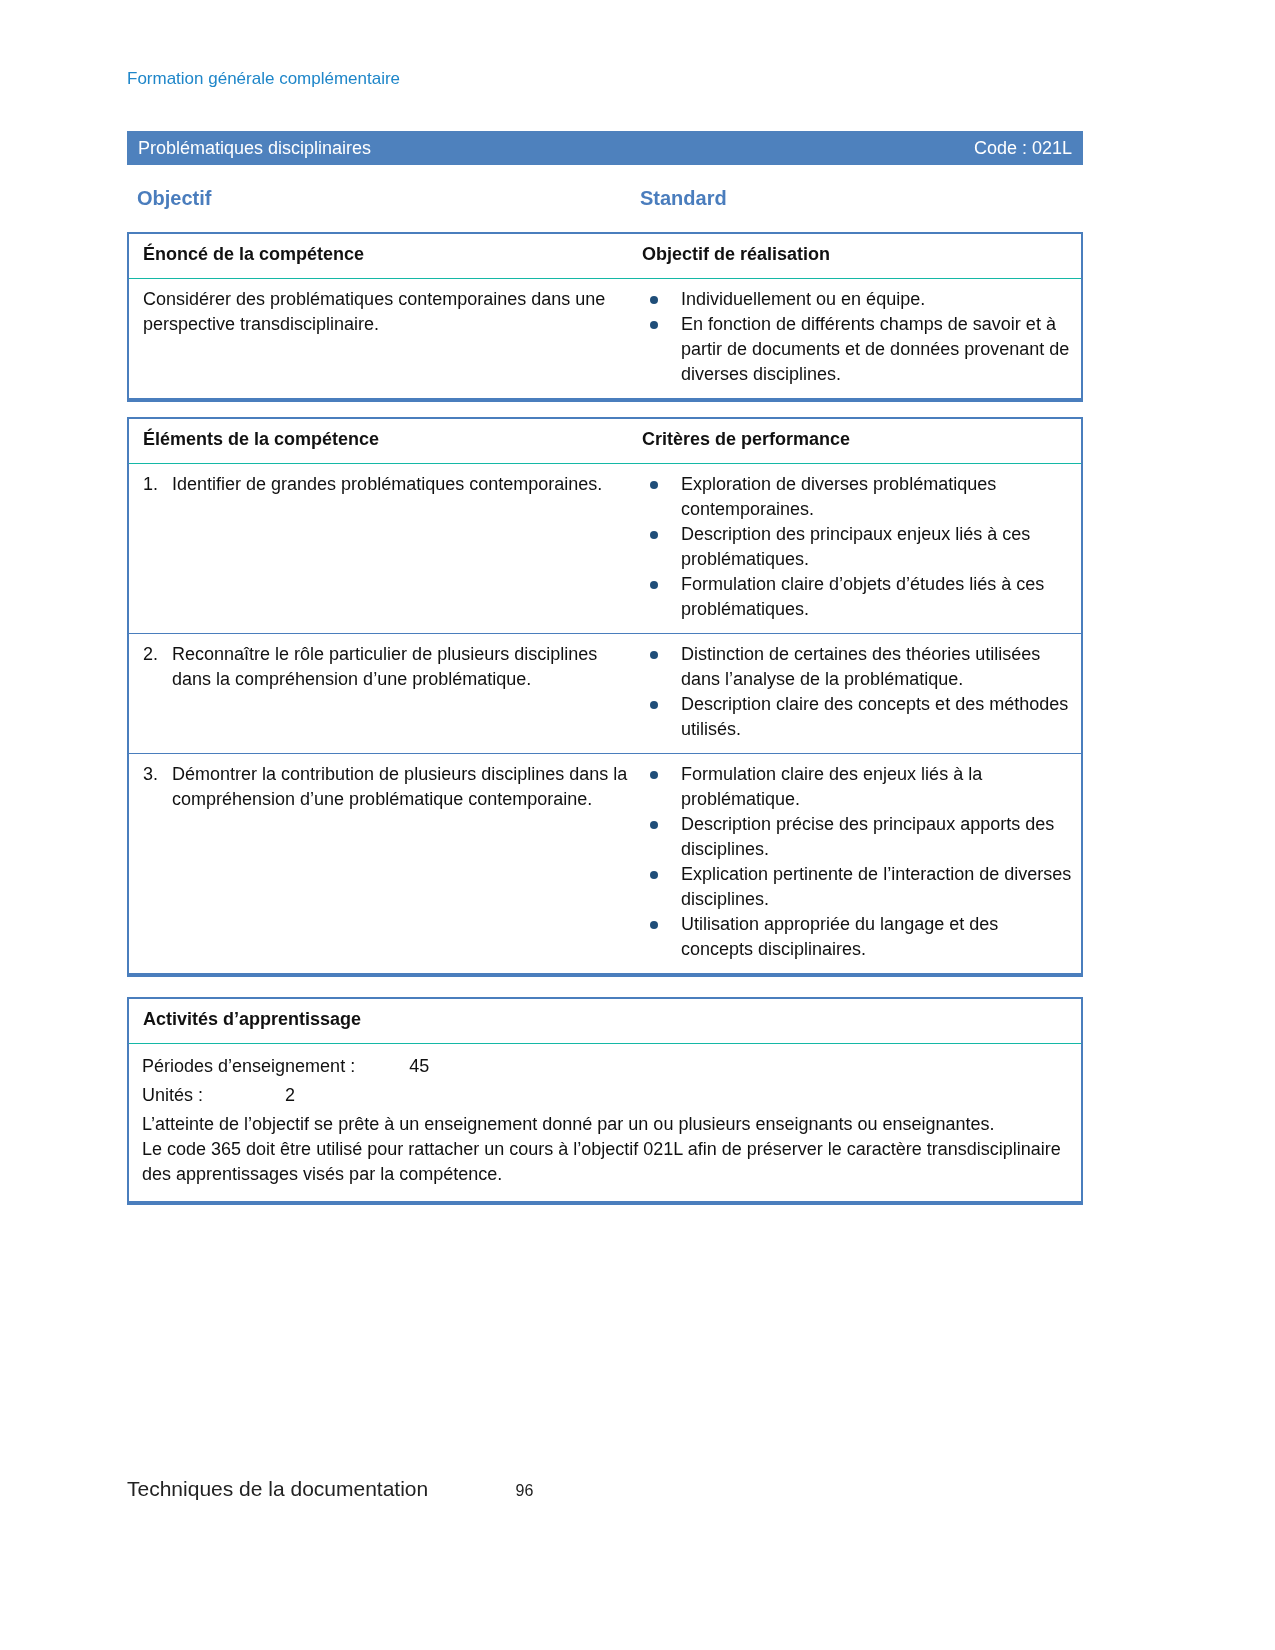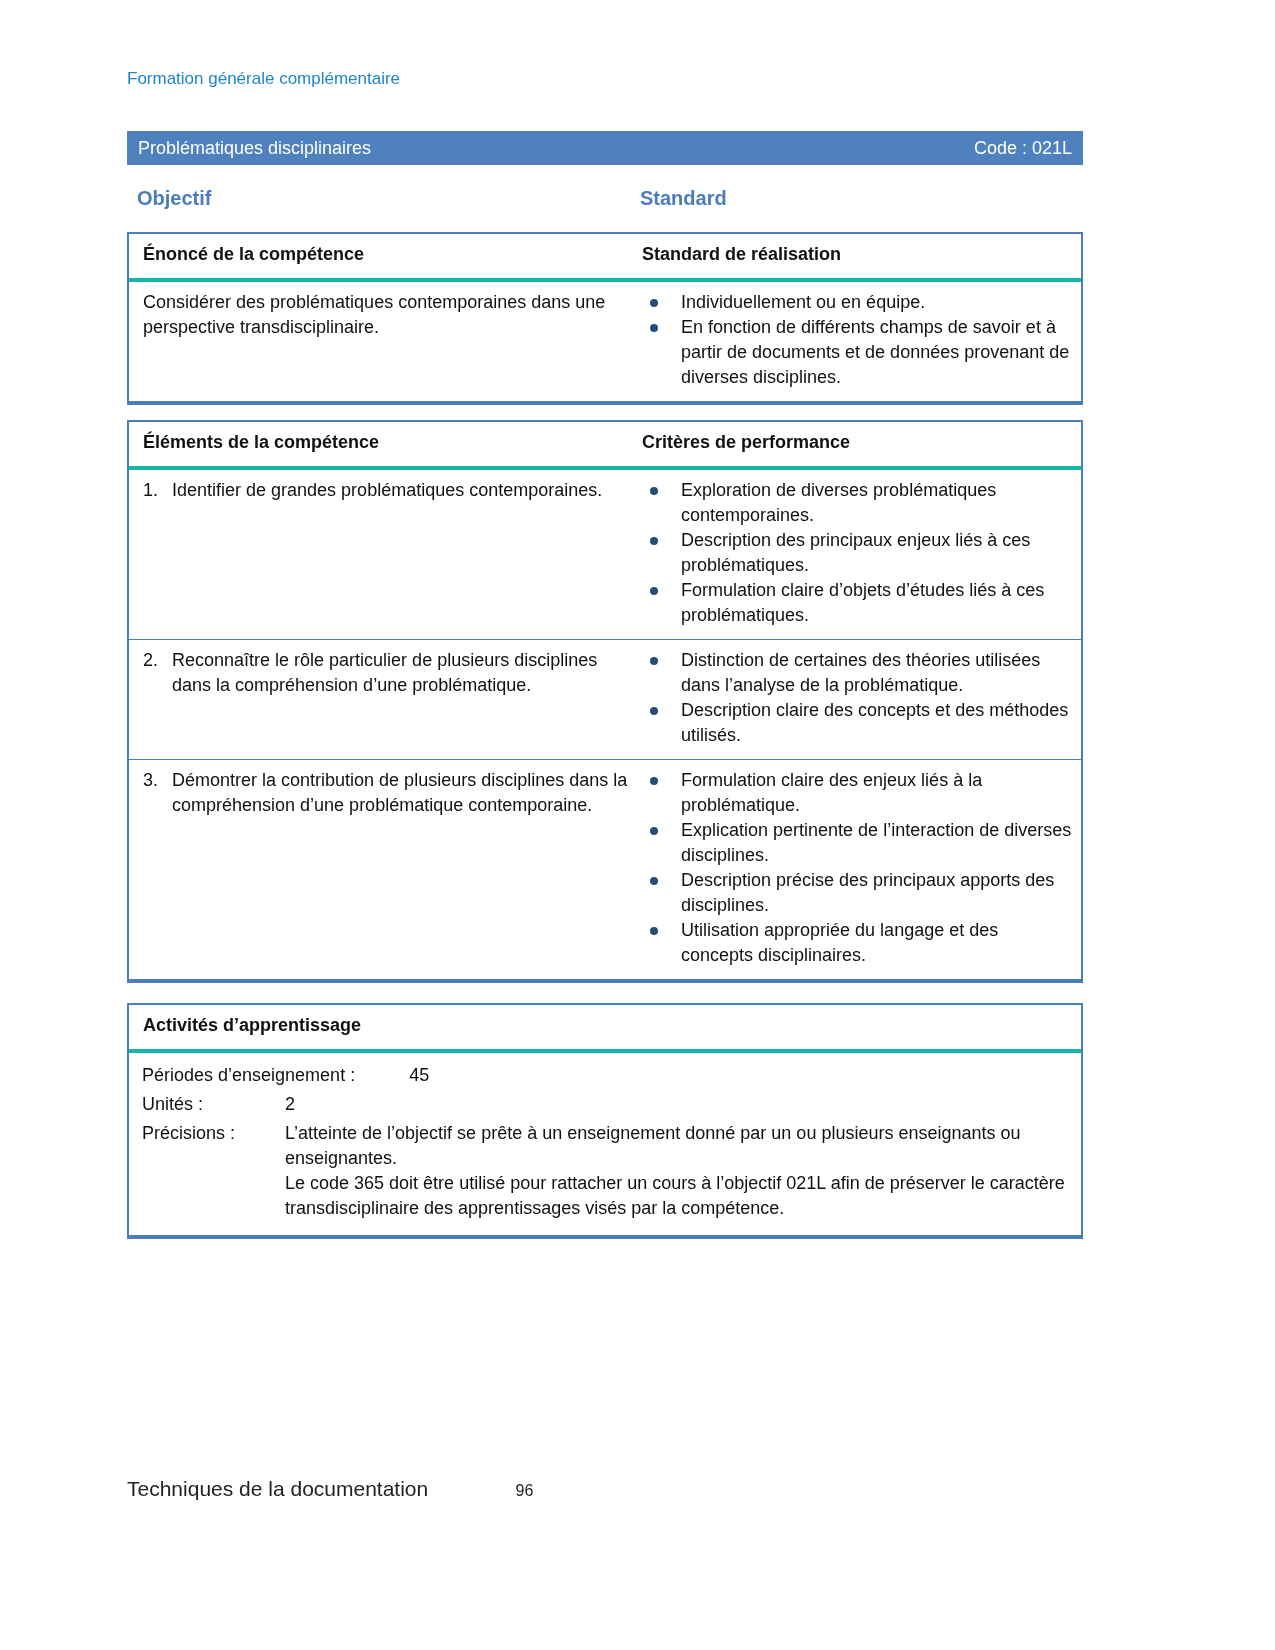--- a/index.html
+++ b/index.html
@@ -57,21 +57,21 @@
     border: 2px solid #4a7ebd;
     border-bottom-width: 4px;
     background: #ffffff;
   }
   .box.t1 { margin-top: 21px; }
   .box.t2 { margin-top: 15px; }
   .box.t3 { margin-top: 20px; }
 
   .two-col { display: grid; grid-template-columns: 513px 1fr; }
 
-  .hdr-row { border-bottom: 4px solid #14b8a6; }
+  .hdr-row { border-bottom: 1px solid #14b8a6; }
   .hdr-row .cell-l, .hdr-row .cell-r, .hdr-row .cell-full { font-weight: bold; }
 
   .cell-l { padding: 8px 14px 11px 14px; }
   .cell-r { padding: 8px 8px 11px 0; }
   .cell-full { padding: 8px 14px 11px 14px; }
 
   .row-line { border-top: 1px solid #4a7ebd; }
 
   ul.bullets { list-style: none; }
   ul.bullets li { position: relative; padding-left: 39px; }
@@ -128,21 +128,21 @@
     </div>
 
     <div class="col-headings">
       <div class="left">Objectif</div>
       <div class="right">Standard</div>
     </div>
 
     <div class="box t1">
       <div class="two-col hdr-row">
         <div class="cell-l">Énoncé de la compétence</div>
-        <div class="cell-r">Standard de réalisation</div>
+        <div class="cell-r">Objectif de réalisation</div>
       </div>
       <div class="two-col">
         <div class="cell-l">Considérer des problématiques contemporaines dans une perspective transdisciplinaire.</div>
         <div class="cell-r">
           <ul class="bullets">
             <li>Individuellement ou en équipe.</li>
             <li>En fonction de différents champs de savoir et à partir de documents et de données provenant de diverses disciplines.</li>
           </ul>
         </div>
       </div>
@@ -188,43 +188,42 @@
       <div class="two-col row-line">
         <div class="cell-l">
           <div class="numbered">
             <span class="num">3.</span>
             <span class="numtext">Démontrer la contribution de plusieurs disciplines dans la compréhension d’une problématique contemporaine.</span>
           </div>
         </div>
         <div class="cell-r">
           <ul class="bullets">
             <li>Formulation claire des enjeux liés à la problématique.</li>
+            <li>Description précise des principaux apports des disciplines.</li>
             <li>Explication pertinente de l’interaction de diverses disciplines.</li>
-            <li>Description précise des principaux apports des disciplines.</li>
             <li>Utilisation appropriée du langage et des concepts disciplinaires.</li>
           </ul>
         </div>
       </div>
     </div>
 
     <div class="box t3">
       <div class="hdr-row">
         <div class="cell-full">Activités d’apprentissage</div>
       </div>
       <div class="activities">
         <div class="act-row">
           <span>Périodes d’enseignement :</span>
           <span class="act-value-gap">45</span>
         </div>
         <div class="act-row">
           <span class="act-label-fixed">Unités :</span>
           <span>2</span>
         </div>
         <div class="act-row">
-          <span class="act-label-fixed">Précisions :</span>
           <div class="prec-text">
             <p>L’atteinte de l’objectif se prête à un enseignement donné par un ou plusieurs enseignants ou enseignantes.</p>
             <p>Le code 365 doit être utilisé pour rattacher un cours à l’objectif 021L afin de préserver le caractère transdisciplinaire des apprentissages visés par la compétence.</p>
           </div>
         </div>
       </div>
     </div>
 
   </div>
 

